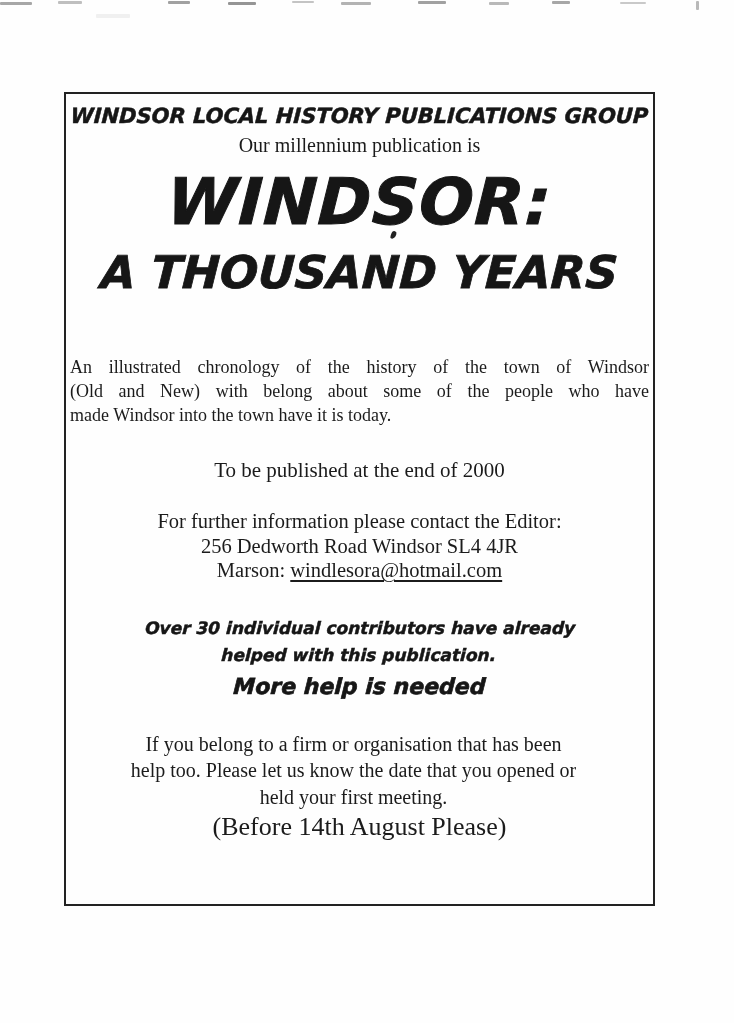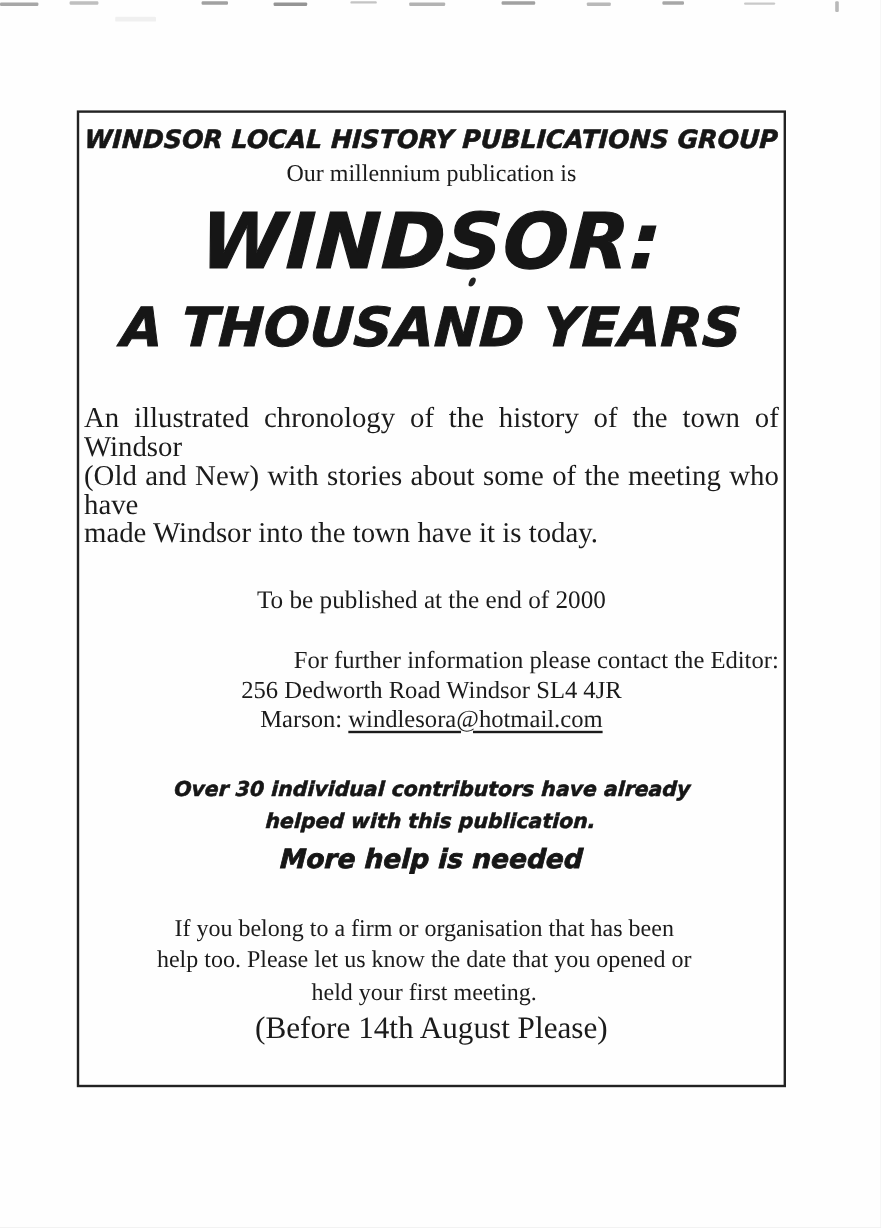--- a/index.html
+++ b/index.html
@@ -53,28 +53,28 @@
     transform: skewX(-3deg);
   }
 
   .org       { font-size: 21px; line-height: 26px; letter-spacing: 0px; }
   .intro     { font-size: 20px; line-height: 26px; margin-top: 3px; }
   .title1    { font-size: 64px; line-height: 1; margin-top: 12px; letter-spacing: 1px;
                -webkit-text-stroke: 1px #161616; }
   .title2    { font-size: 45px; line-height: 1; margin-top: 16px;
                -webkit-text-stroke: 0.8px #161616; }
 
-  .desc      { margin-top: 42px; font-size: 24px; line-height: 24px; text-align: justify; }
+  .desc      { margin-top: 60px; font-size: 18px; line-height: 24px; text-align: justify; }
   .desc .just { text-align: justify; text-align-last: justify; }
   .desc .last { text-align: left; }
 
   .publish   { margin-top: 30px; font-size: 21px; line-height: 26px; }
 
   .contact   { margin-top: 26px; font-size: 20.5px; line-height: 24.5px; }
-  .contact .left { text-align: right; }
+  .contact .left { text-align: center; }
   .email-address { text-decoration: underline; text-underline-offset: 3px; }
 
   .contrib   { margin-top: 32px; font-size: 17px; line-height: 27px; }
   .morehelp  { font-size: 22px; line-height: 32px; margin-top: 2px;
                -webkit-text-stroke: 0.7px #161616; }
 
   .appeal    { margin-top: 28px; font-size: 20px; line-height: 26.5px;
                padding: 0 18px 0 6px; }
   .deadline  { font-size: 26px; line-height: 34px; }
 </style>
@@ -104,21 +104,21 @@
     <div class="brush org">WINDSOR LOCAL HISTORY PUBLICATIONS GROUP</div>
 
     <div class="intro">Our millennium publication is</div>
 
     <div class="brush title1">WINDSOR:</div>
 
     <div class="brush title2">A THOUSAND YEARS</div>
 
     <div class="desc">
       <div class="just">An illustrated chronology of the history of the town of Windsor</div>
-      <div class="just">(Old and New) with stories about some of the meeting who have</div>
+      <div class="just">(Old and New) with belong about some of the people who have</div>
       <div class="last">made Windsor into the town have it is today.</div>
     </div>
 
     <div class="publish">To be published at the end of 2000</div>
 
     <div class="contact">
       <div class="left">For further information please contact the Editor:</div>
       <div>256 Dedworth Road Windsor SL4 4JR</div>
       <div>
         <span>Marson:</span>

